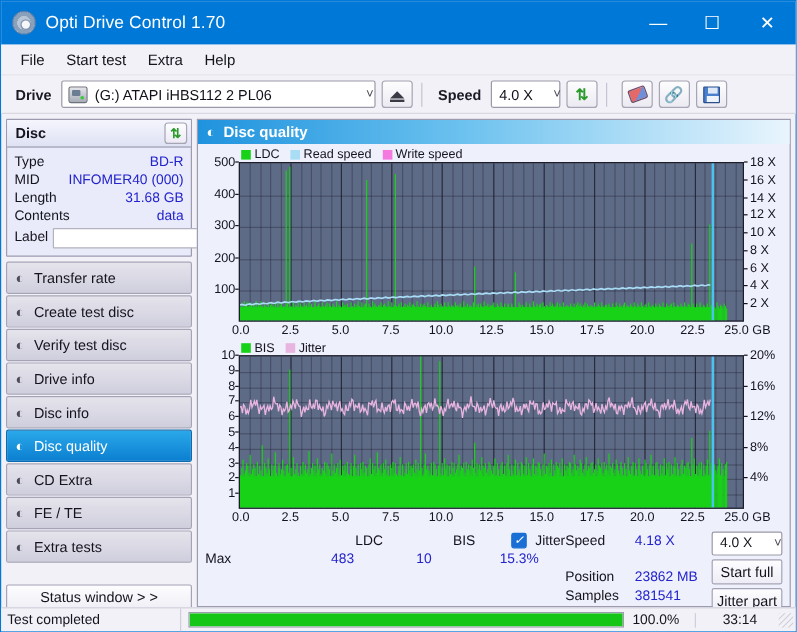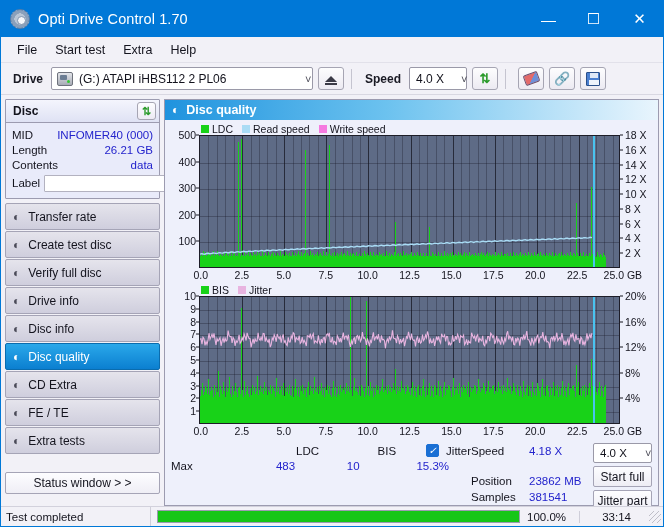--- a/index.html
+++ b/index.html
@@ -352,26 +352,30 @@
 
     <div class="sidebar">
 
       <div class="disc-panel">
         <div class="disc-head">
           <span class="disc-head-title">Disc</span>
           <span class="disc-refresh-btn">⇅</span>
         </div>
         <div class="disc-rows">
           <div class="disc-row">
+            <span class="disc-key">Type</span>
+            <span class="disc-val">BD-R</span>
+          </div>
+          <div class="disc-row">
             <span class="disc-key">MID</span>
             <span class="disc-val">INFOMER40 (000)</span>
           </div>
           <div class="disc-row">
             <span class="disc-key">Length</span>
-            <span class="disc-val">26.21 GB</span>
+            <span class="disc-val">31.68 GB</span>
           </div>
           <div class="disc-row">
             <span class="disc-key">Contents</span>
             <span class="disc-val">data</span>
           </div>
           <div class="label-row">
             <span class="label-key">Label</span>
             <input class="label-input" type="text" value="" style="">
             <span class="label-cd"></span>
           </div>
@@ -382,21 +386,21 @@
         <div class="navbtn">
           <span class="nav-ico">◐</span>
           <span>Transfer rate</span>
         </div>
         <div class="navbtn">
           <span class="nav-ico">◐</span>
           <span>Create test disc</span>
         </div>
         <div class="navbtn">
           <span class="nav-ico">◐</span>
-          <span>Verify full disc</span>
+          <span>Verify test disc</span>
         </div>
         <div class="navbtn">
           <span class="nav-ico">◐</span>
           <span>Drive info</span>
         </div>
         <div class="navbtn">
           <span class="nav-ico">◐</span>
           <span>Disc info</span>
         </div>
         <div class="navbtn active">

